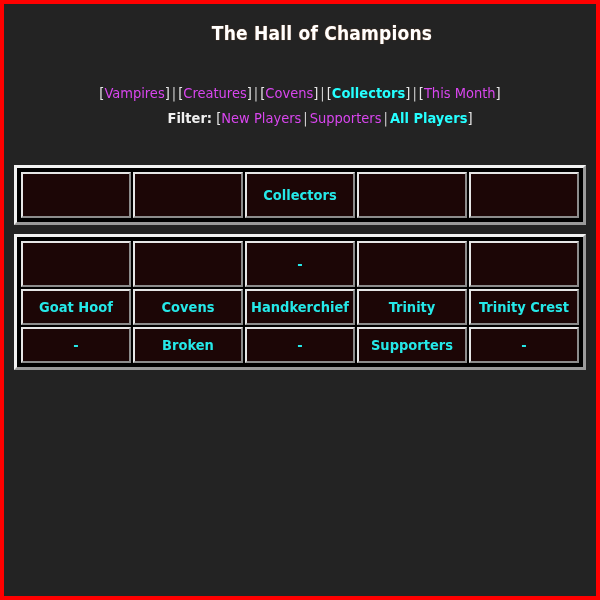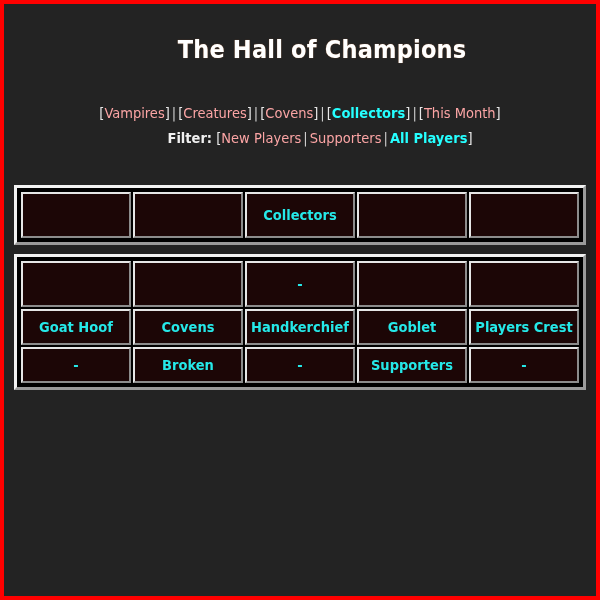--- a/index.html
+++ b/index.html
@@ -21,43 +21,43 @@
     height: 592px;
     background: #232323;
     box-sizing: border-box;
     overflow: hidden;
   }
 
   
   .page-title {
     text-align: center;
     color: #ffffff;
-    font-size: 25px;
+    font-size: 19px;
     font-weight: bold;
     font-family: "DejaVu Sans Condensed", "Liberation Sans Narrow", "Liberation Sans", sans-serif;
     letter-spacing: 0.2px;
     padding-top: 14px;
-    margin: 17px;
+    margin: 4px;
     text-shadow: 0 0 1px rgba(255,140,60,0.55);
     white-space: nowrap;
     padding-left: 44px;
   }
 
   .navblock {
     margin-top: 38px;
     text-align: center;
     font-size: 14.5px;
     font-family: "DejaVu Sans Condensed", "Liberation Sans Narrow", "Liberation Sans", sans-serif;
     line-height: 22px;
   }
   .navrow { white-space: nowrap; }
   .brk { color: #e8e8e8; }
   .sep { color: #cfcfcf; padding: 0 2px; }
   a.navlink, span.navlink {
-    color: #fca5a5;
+    color: #d946ef;
     text-decoration: none;
     cursor: pointer;
   }
   a.navlink.active, span.navlink.active {
     color: #25ffff;
     font-weight: bold;
   }
   .filter-label {
     color: #f0f0f0;
     font-weight: bold;
@@ -149,22 +149,22 @@
           <td class="hdr blank"></td>
           <td class="hdr blank"></td>
           <td class="hdr dash">-</td>
           <td class="hdr blank"></td>
           <td class="hdr blank"></td>
         </tr>
         <tr class="row">
           <td>Goat Hoof</td>
           <td>Covens</td>
           <td>Handkerchief</td>
-          <td>Goblet</td>
-          <td>Players Crest</td>
+          <td>Trinity</td>
+          <td>Trinity Crest</td>
         </tr>
         <tr class="row">
           <td class="dash">-</td>
           <td>Broken</td>
           <td class="dash">-</td>
           <td>Supporters</td>
           <td class="dash">-</td>
         </tr>
       </tbody>
     </table>

